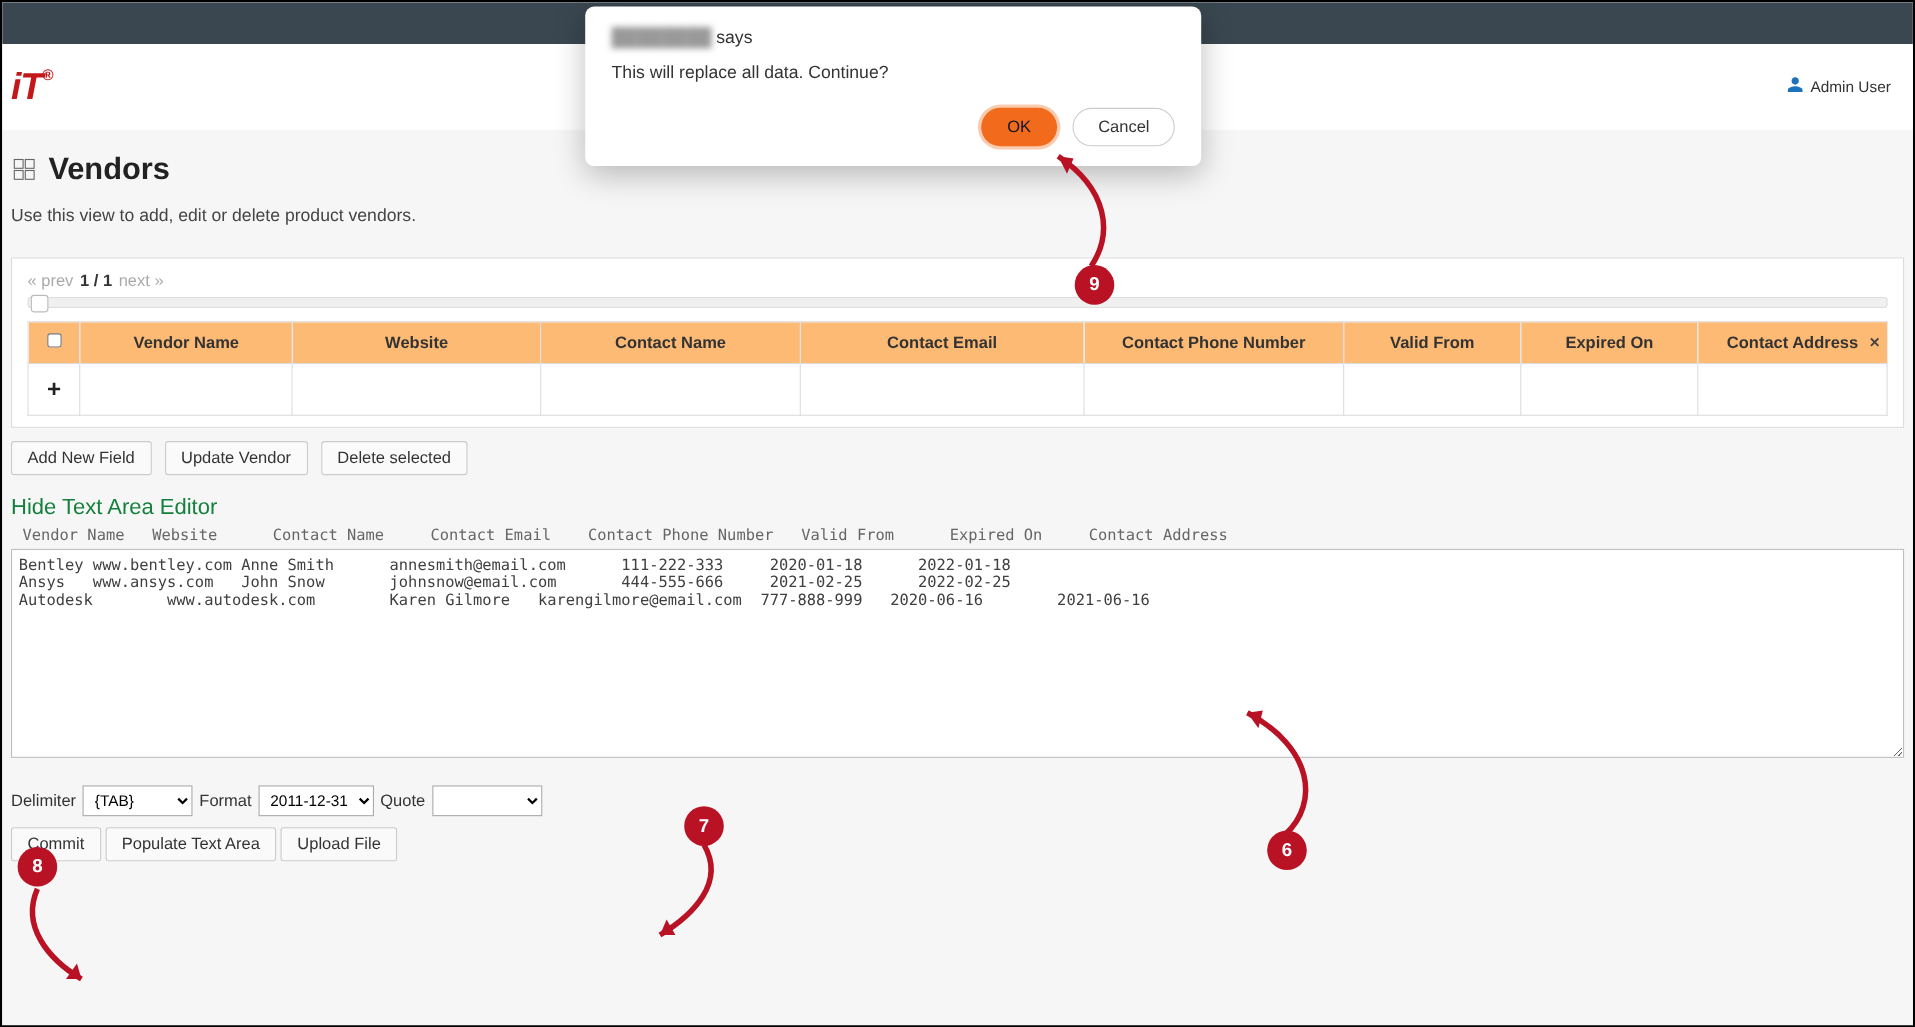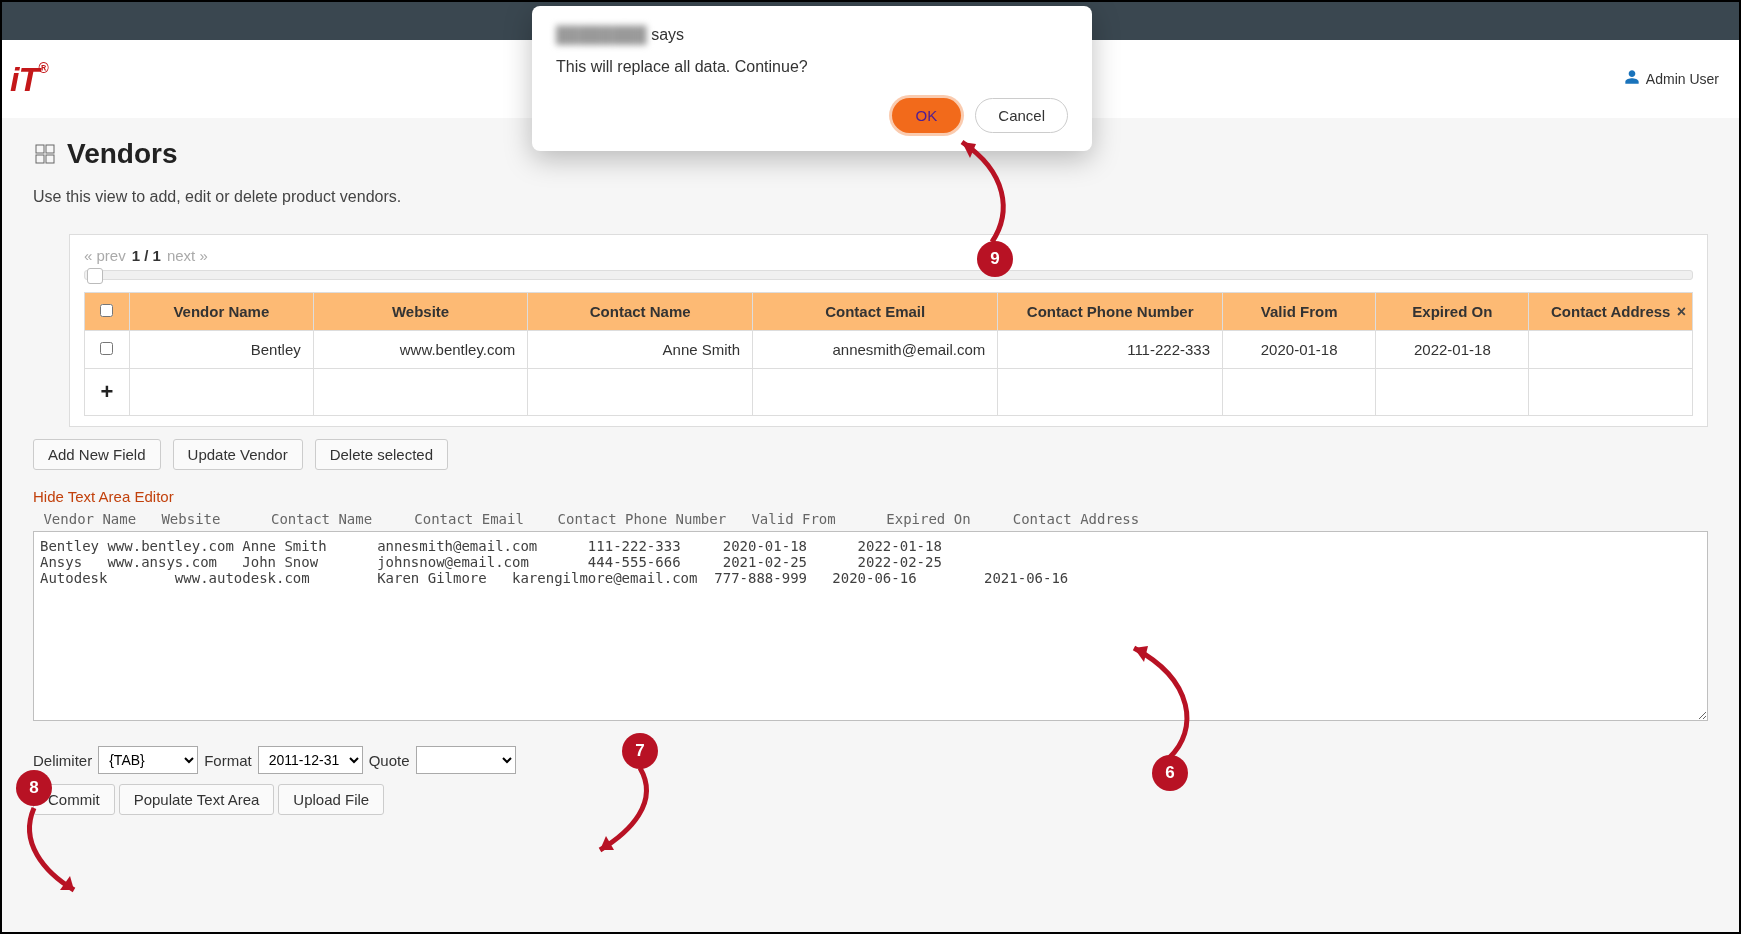--- a/index.html
+++ b/index.html
@@ -36,21 +36,21 @@
   }
   .logo sup { font-size: 14px; vertical-align: top; }
   .user-block {
     display: flex;
     align-items: center;
     gap: 6px;
     color: #333;
   }
   .user-icon { color: #1a73bb; font-size: 16px; }
   .content {
-    padding: 20px 31px;
+    padding: 20px 8px;
     background: #f6f6f6;
     height: calc(100% - 116px);
   }
   .page-title-row {
     display: flex;
     align-items: center;
     gap: 10px;
     margin-bottom: 18px;
   }
   .grid-icon {
@@ -60,21 +60,20 @@
   .page-title {
     font-size: 28px; font-weight: 700; color: #222;
   }
   .page-sub {
     font-size: 16px; color: #444; margin-bottom: 28px;
   }
   .panel {
     border: 1px solid #ddd; background: #fff;
     padding: 12px 14px 10px 14px;
     margin-bottom: 10px;
-    margin-left: 36px;
   }
   .pager {
     color: #aaa; font-size: 15px;
     display: flex; gap: 6px; align-items: center;
     margin-bottom: 6px;
   }
   .pager .active { color: #333; font-weight: 600; }
   .slider-track {
     height: 10px; background: #f0f0f0; border: 1px solid #ddd;
     border-radius: 3px; position: relative;
@@ -106,21 +105,21 @@
     font-size: 16px; color: #444; cursor: pointer;
   }
   .plus-icon { font-size: 22px; font-weight: 700; color: #222; }
   .btn-row { margin-top: 12px; display: flex; gap: 12px; align-items: center; }
   .btn {
     background: #fafafa; border: 1px solid #ccc;
     padding: 6px 14px; font-size: 15px; color: #333;
     border-radius: 3px; cursor: pointer;
   }
   .link {
-    color: #c2410c; font-size: 15px; margin-top: 18px;
+    color: #15803d; font-size: 20px; margin-top: 18px;
     display: inline-block; cursor: pointer;
   }
   .editor-headers {
     font-family: "Consolas", "Menlo", monospace;
     font-size: 14px; color: #666;
     margin-top: 2px; padding: 4px 2px;
     white-space: pre;
   }
   textarea.editor {
     width: 100%; height: 190px;
@@ -156,21 +155,21 @@
   }
   .dialog-title { font-size: 16px; color: #333; }
   .dialog-title .obscured {
     filter: blur(3px); color: #999; user-select: none;
   }
   .dialog-msg { margin-top: 14px; font-size: 16px; color: #333; }
   .dialog-btns {
     margin-top: 22px; display: flex; justify-content: flex-end; gap: 14px;
   }
   .btn-ok {
-    background: #f26a1b; color: #4c1d95; border: none;
+    background: #f26a1b; color: #0f172a; border: none;
     padding: 8px 24px; font-size: 15px; border-radius: 22px;
     cursor: pointer;
     box-shadow: 0 0 0 3px rgba(242,106,27,0.35);
   }
   .btn-cancel {
     background: #fff; border: 1px solid #ccc;
     padding: 8px 22px; font-size: 15px; border-radius: 22px;
     color: #333; cursor: pointer;
   }
 
@@ -255,31 +254,20 @@
           <th>Valid From</th>
           <th>Expired On</th>
           <th class="col-addr">
             <span>Contact Address</span>
             <span class="close-col">×</span>
           </th>
         </tr>
       </thead>
       <tbody>
         <tr>
-          <td class="center"><input type="checkbox" style=""></td>
-          <td>Bentley</td>
-          <td>www.bentley.com</td>
-          <td>Anne Smith</td>
-          <td>annesmith@email.com</td>
-          <td>111-222-333</td>
-          <td class="center">2020-01-18</td>
-          <td class="center">2022-01-18</td>
-          <td></td>
-        </tr>
-        <tr>
           <td class="center"><span class="plus-icon">+</span></td>
           <td></td>
             <td></td>
             <td></td>
             <td></td>
             <td></td>
             <td></td>
             <td></td>
             <td></td>
         </tr>

